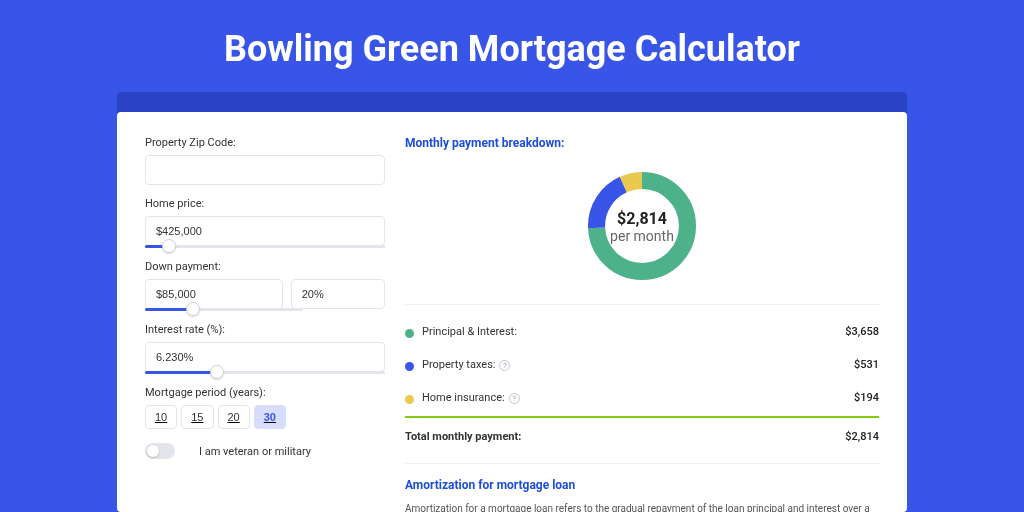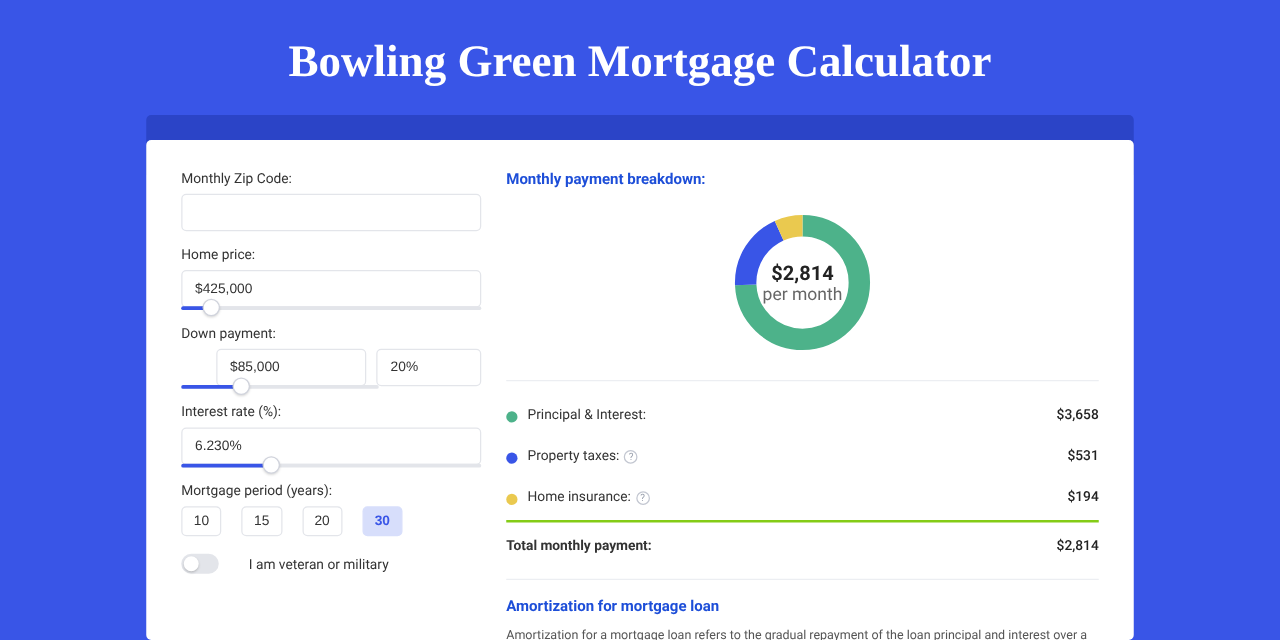--- a/index.html
+++ b/index.html
@@ -10,21 +10,20 @@
     height: 512px;
     overflow: hidden;
     position: relative;
   }
   .hero-title {
     color: #fff;
     font-size: 36px;
     font-weight: 700;
     text-align: center;
     padding: 28px 0 22px;
-    font-family: Liberation Serif, serif;
   }
   .darkbar {
     background: #2b44c7;
     height: 48px;
     width: 790px;
     margin: 0 auto;
     border-radius: 4px 4px 0 0;
   }
   .card {
     background: #fff;
@@ -71,24 +70,24 @@
   .slider-thumb {
     position: absolute;
     width: 14px; height: 14px;
     background: #fff;
     border: 1px solid #d0d3dc;
     border-radius: 50%;
     top: -6px;
     transform: translateX(-50%);
     box-shadow: 0 1px 2px rgba(0,0,0,.15);
   }
-  .dp-row { display:flex; gap:8px;margin-left:28px; }
+  .dp-row { display:flex; gap:8px; }
   .dp-row .input:first-child { flex: 1.6; }
   .dp-row .input:last-child { flex: 1; }
-  .period-row { display:flex; gap:16px; }
+  .period-row { display:flex; gap:4px;text-decoration:underline; }
   .period-btn {
     border:1px solid #e3e5ea;
     border-radius:4px;
     font-size:11px;
     padding:5px 9px;
     background:#fff;
     color:#333;
     cursor:pointer;
   }
   .period-btn.sel {
@@ -140,21 +139,21 @@
 <body>
 
 <h1 class="hero-title">Bowling Green Mortgage Calculator</h1>
 <div class="darkbar"></div>
 
 <div class="card">
 
   <div class="left">
 
     <div class="field">
-      <label class="label">Monthly Zip Code:</label>
+      <label class="label">Property Zip Code:</label>
       <input class="input" value="" style="">
     </div>
 
     <div class="field">
       <label class="label">Home price:</label>
       <input class="input" value="$425,000" style="">
       <div class="slider-track">
         <div class="slider-fill" style="width:10%"></div>
         <div class="slider-thumb" style="left:10%"></div>
       </div>

